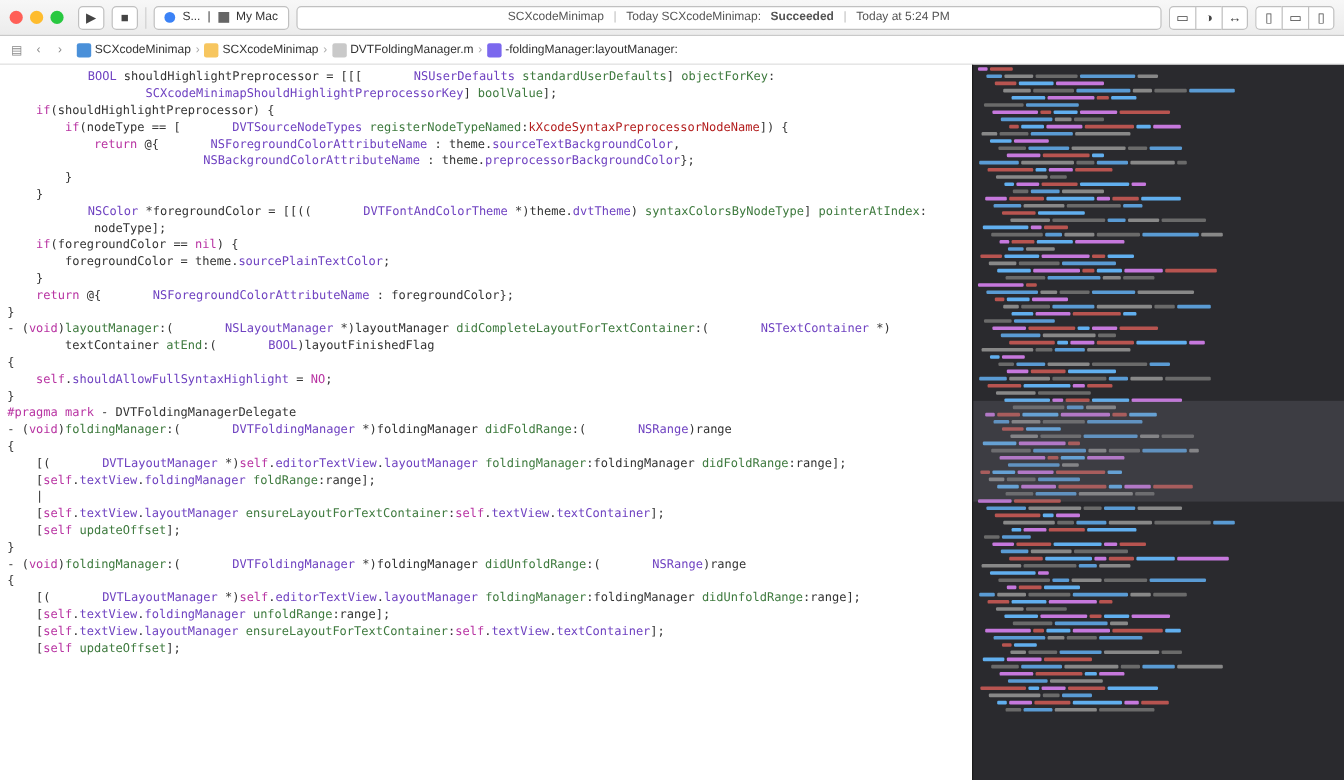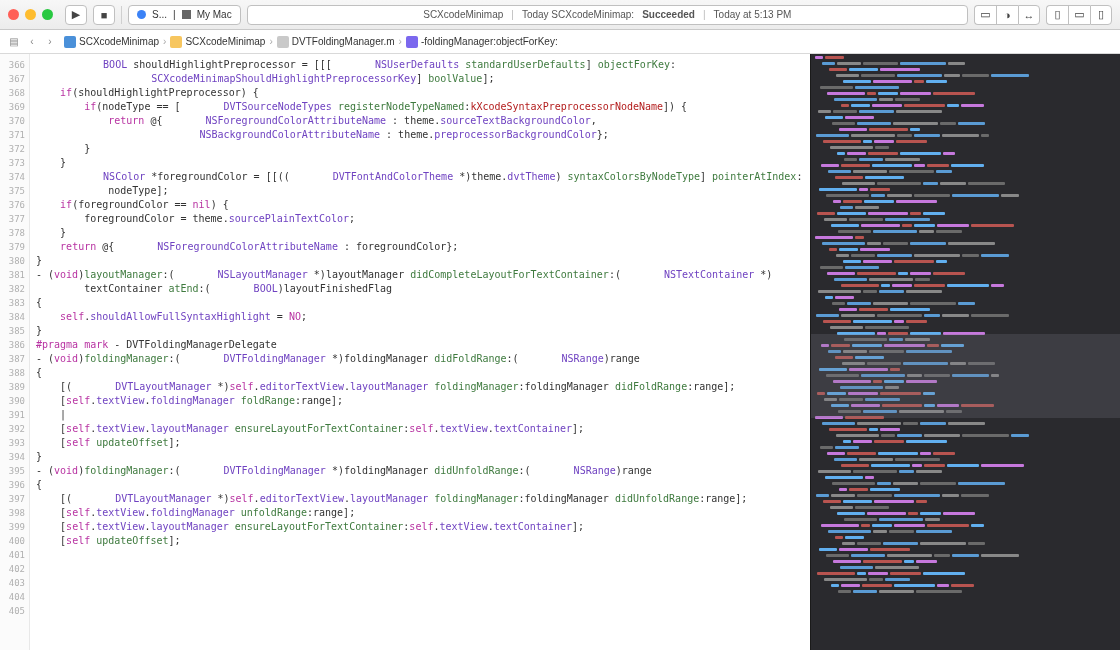--- a/index.html
+++ b/index.html
@@ -141,21 +141,21 @@
     <span>|</span>
     <span class="sq"></span>
     <span>My Mac</span>
   </div>
   <div class="status-bar">
     <span>SCXcodeMinimap</span>
     <span class="sep">|</span>
     <span>Today SCXcodeMinimap:</span>
     <b>Succeeded</b>
     <span class="sep">|</span>
-    <span>Today at 5:13 PM</span>
+    <span>Today at 5:24 PM</span>
   </div>
   <div class="tb-group">
     <div class="tb-btn">▭</div>
     <div class="tb-btn">◑</div>
     <div class="tb-btn">↔</div>
   </div>
   <div class="tb-group">
     <div class="tb-btn">▯</div>
     <div class="tb-btn">▭</div>
     <div class="tb-btn">▯</div>
@@ -179,67 +179,26 @@
         <span>SCXcodeMinimap</span>
       </span>
       <span class="jb-chev">›</span>
       <span class="jb-seg">
         <span class="jb-icon file"></span>
         <span>DVTFoldingManager.m</span>
       </span>
       <span class="jb-chev">›</span>
       <span class="jb-seg">
         <span class="jb-icon method"></span>
-        <span>-foldingManager:objectForKey:</span>
+        <span>-foldingManager:layoutManager:</span>
       </span>
     </div>
 </div>
 
 <div class="editor-area">
-  <div class="gutter">366
-367
-368
-369
-370
-371
-372
-373
-374
-375
-376
-377
-378
-379
-380
-381
-382
-383
-384
-385
-386
-387
-388
-389
-390
-391
-392
-393
-394
-395
-396
-397
-398
-399
-400
-401
-402
-403
-404
-405
-</div>
   <div class="code"><div>    <span class="type">BOOL</span> shouldHighlightPreprocessor = [[[<span class="type">NSUserDefaults</span> <span class="sel">standardUserDefaults</span>] <span class="sel">objectForKey</span>:</div><div>            <span class="type">SCXcodeMinimapShouldHighlightPreprocessorKey</span>] <span class="sel">boolValue</span>];</div><div>    <span class="kw">if</span>(shouldHighlightPreprocessor) {</div><div>        <span class="kw">if</span>(nodeType == [<span class="type">DVTSourceNodeTypes</span> <span class="sel">registerNodeTypeNamed</span>:<span class="lit">kXcodeSyntaxPreprocessorNodeName</span>]) {</div><div>            <span class="kw">return</span> @{<span class="type">NSForegroundColorAttributeName</span> : theme.<span class="prop">sourceTextBackgroundColor</span>,</div><div>                    <span class="type">NSBackgroundColorAttributeName</span> : theme.<span class="prop">preprocessorBackgroundColor</span>};</div><div>        }</div><div>    }</div><div></div><div>    <span class="type">NSColor</span> *foregroundColor = [[((<span class="type">DVTFontAndColorTheme</span> *)theme.<span class="prop">dvtTheme</span>) <span class="sel">syntaxColorsByNodeType</span>] <span class="sel">pointerAtIndex</span>:</div><div>            nodeType];</div><div>    <span class="kw">if</span>(foregroundColor == <span class="kw">nil</span>) {</div><div>        foregroundColor = theme.<span class="prop">sourcePlainTextColor</span>;</div><div>    }</div><div></div><div>    <span class="kw">return</span> @{<span class="type">NSForegroundColorAttributeName</span> : foregroundColor};</div><div>}</div><div></div><div>- (<span class="kw">void</span>)<span class="sel">layoutManager</span>:(<span class="type">NSLayoutManager</span> *)layoutManager <span class="sel">didCompleteLayoutForTextContainer</span>:(<span class="type">NSTextContainer</span> *)</div><div>        textContainer <span class="sel">atEnd</span>:(<span class="type">BOOL</span>)layoutFinishedFlag</div><div>{</div><div>    <span class="kw">self</span>.<span class="prop">shouldAllowFullSyntaxHighlight</span> = <span class="kw">NO</span>;</div><div>}</div><div></div><div><span class="kw">#pragma mark</span> - DVTFoldingManagerDelegate</div><div></div><div>- (<span class="kw">void</span>)<span class="sel">foldingManager</span>:(<span class="type">DVTFoldingManager</span> *)foldingManager <span class="sel">didFoldRange</span>:(<span class="type">NSRange</span>)range</div><div>{</div><div>    [(<span class="type">DVTLayoutManager</span> *)<span class="kw">self</span>.<span class="prop">editorTextView</span>.<span class="prop">layoutManager</span> <span class="sel">foldingManager</span>:foldingManager <span class="sel">didFoldRange</span>:range];</div><div></div><div>    [<span class="kw">self</span>.<span class="prop">textView</span>.<span class="prop">foldingManager</span> <span class="sel">foldRange</span>:range];</div><div>    |</div><div>    [<span class="kw">self</span>.<span class="prop">textView</span>.<span class="prop">layoutManager</span> <span class="sel">ensureLayoutForTextContainer</span>:<span class="kw">self</span>.<span class="prop">textView</span>.<span class="prop">textContainer</span>];</div><div>    [<span class="kw">self</span> <span class="sel">updateOffset</span>];</div><div>}</div><div></div><div>- (<span class="kw">void</span>)<span class="sel">foldingManager</span>:(<span class="type">DVTFoldingManager</span> *)foldingManager <span class="sel">didUnfoldRange</span>:(<span class="type">NSRange</span>)range</div><div>{</div><div>    [(<span class="type">DVTLayoutManager</span> *)<span class="kw">self</span>.<span class="prop">editorTextView</span>.<span class="prop">layoutManager</span> <span class="sel">foldingManager</span>:foldingManager <span class="sel">didUnfoldRange</span>:range];</div><div></div><div>    [<span class="kw">self</span>.<span class="prop">textView</span>.<span class="prop">foldingManager</span> <span class="sel">unfoldRange</span>:range];</div><div></div><div>    [<span class="kw">self</span>.<span class="prop">textView</span>.<span class="prop">layoutManager</span> <span class="sel">ensureLayoutForTextContainer</span>:<span class="kw">self</span>.<span class="prop">textView</span>.<span class="prop">textContainer</span>];</div><div>    [<span class="kw">self</span> <span class="sel">updateOffset</span>];</div></div>
   <div class="minimap">
     <div class="viewport" style="top: 47%; height: 14%;"></div>
   <div class="mline" style="padding-left: 0px;">
         <span class="tok mk" style="width: 8px;"></span>
         <span class="tok ms" style="width: 19px;"></span>
       </div>
       <div class="mline" style="padding-left: 7px;">
         <span class="tok mt" style="width: 13px;"></span>
         <span class="tok mg" style="width: 24px;"></span>

